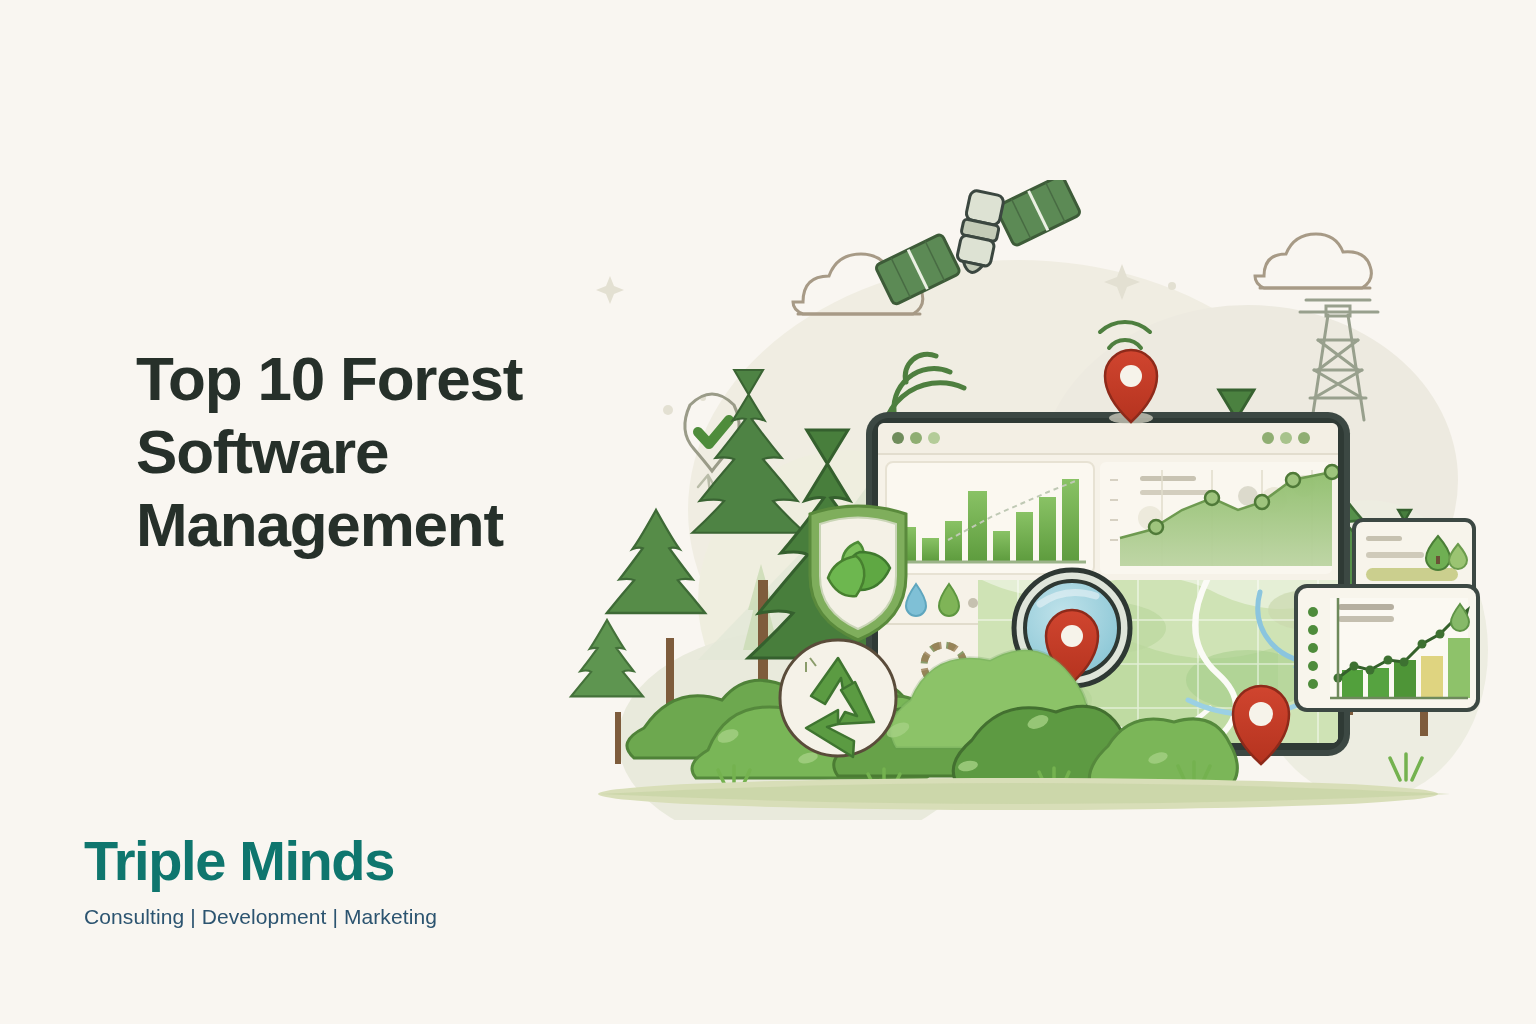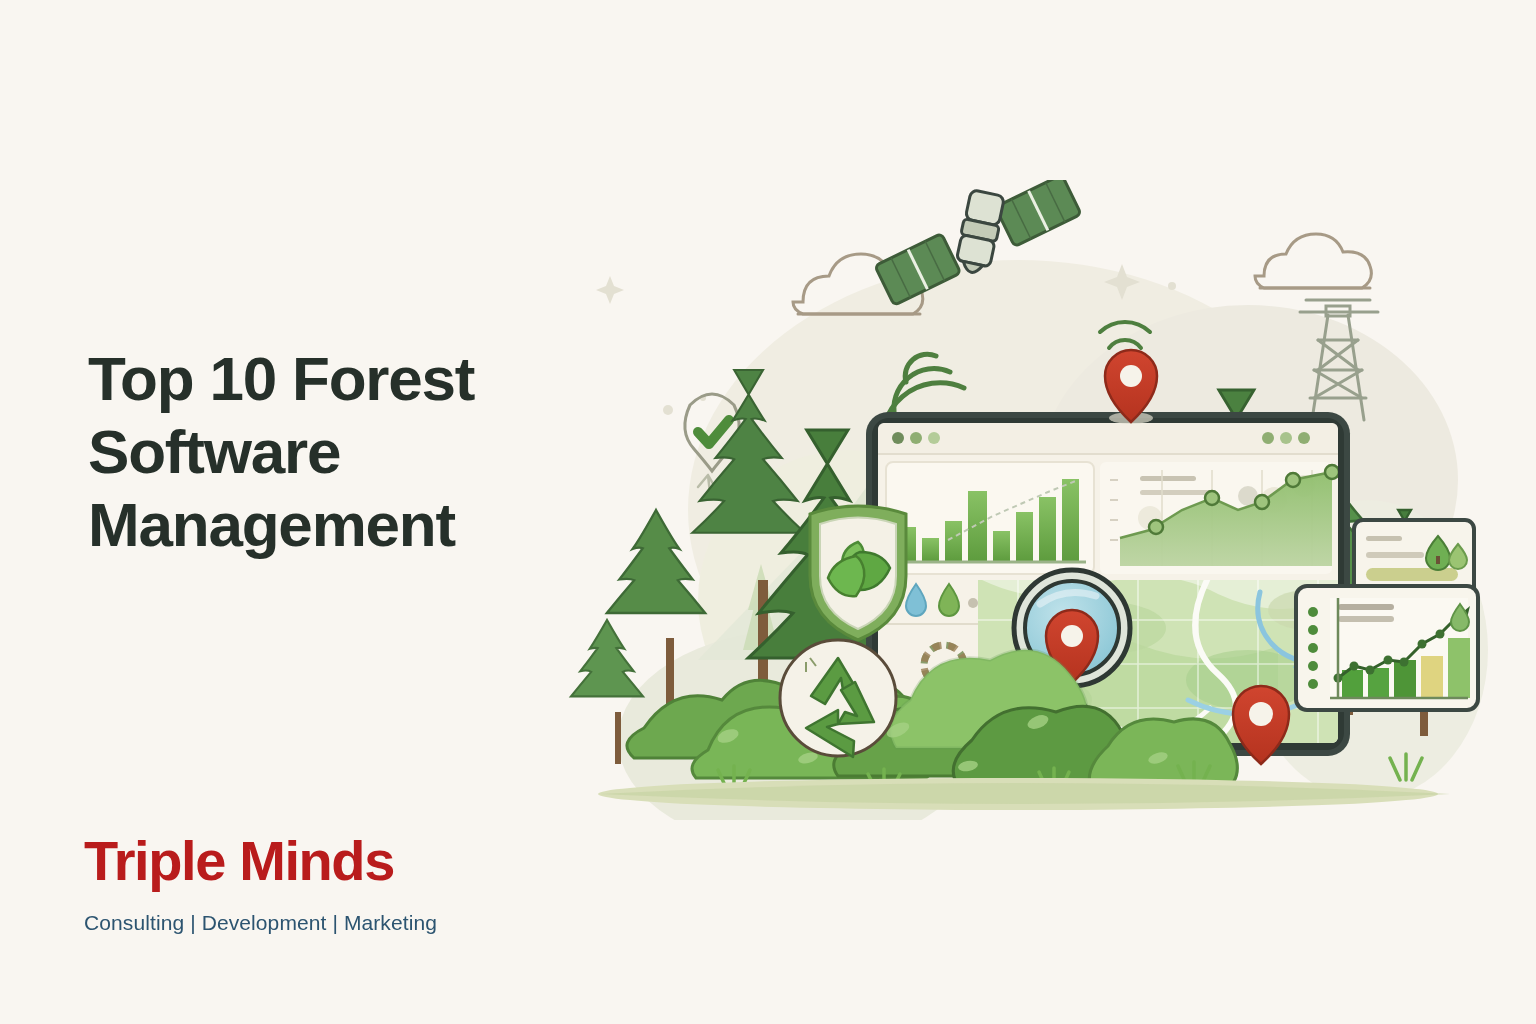--- a/index.html
+++ b/index.html
@@ -11,50 +11,50 @@
     position:relative;
   }
   .stage{position:absolute;inset:0;width:1536px;height:1024px;}
 
   
   .headline{
     position:absolute;left:88px;top:300px;width:520px;
     font-size:62px;line-height:1.18;font-weight:700;
     letter-spacing:-1.2px;color:#26302A;
   }
-  .headline .ln{display:block;}
+  .headline .ln{display:block;margin-left:48px;}
 
   
   .logo-wrap{position:absolute;left:84px;top:833px;}
   .logo-name{
     font-size:56px;font-weight:700;letter-spacing:-1.4px;
     color:#D4392F;line-height:1;
   }
   .logo-tag{
-    margin-top:22px;font-size:21px;font-weight:400;
+    margin-top:16px;font-size:21px;font-weight:400;
     color:#2C5470;letter-spacing:.1px;
   }
 
   
   .illo{position:absolute;left:548px;top:180px;width:960px;height:640px;}
   .illo svg{display:block;width:960px;height:640px;}
 </style>
 </head>
 <body style="background: rgb(249, 246, 241);">
 
 <div class="stage">
 
   <h1 class="headline" style="color: rgb(38, 48, 42);">
     <span class="ln">Top 10 Forest</span>
     <span class="ln">Software</span>
     <span class="ln">Management</span>
   </h1>
 
   <div class="logo-wrap">
-    <div class="logo-name" style="color: #b91c1c;">Triple Minds</div>
+    <div class="logo-name" style="color: #0f766e;">Triple Minds</div>
     <div class="logo-tag" style="color: rgb(44, 84, 112);">Consulting | Development | Marketing</div>
   </div>
 
   <div class="illo">
   <svg viewBox="0 0 960 640" xmlns="http://www.w3.org/2000/svg">
     <defs>
       <clipPath id="screenClip">
             <rect x="330" y="243" width="460" height="320" rx="6"></rect>
           </clipPath>
       <clipPath id="mapClip">

